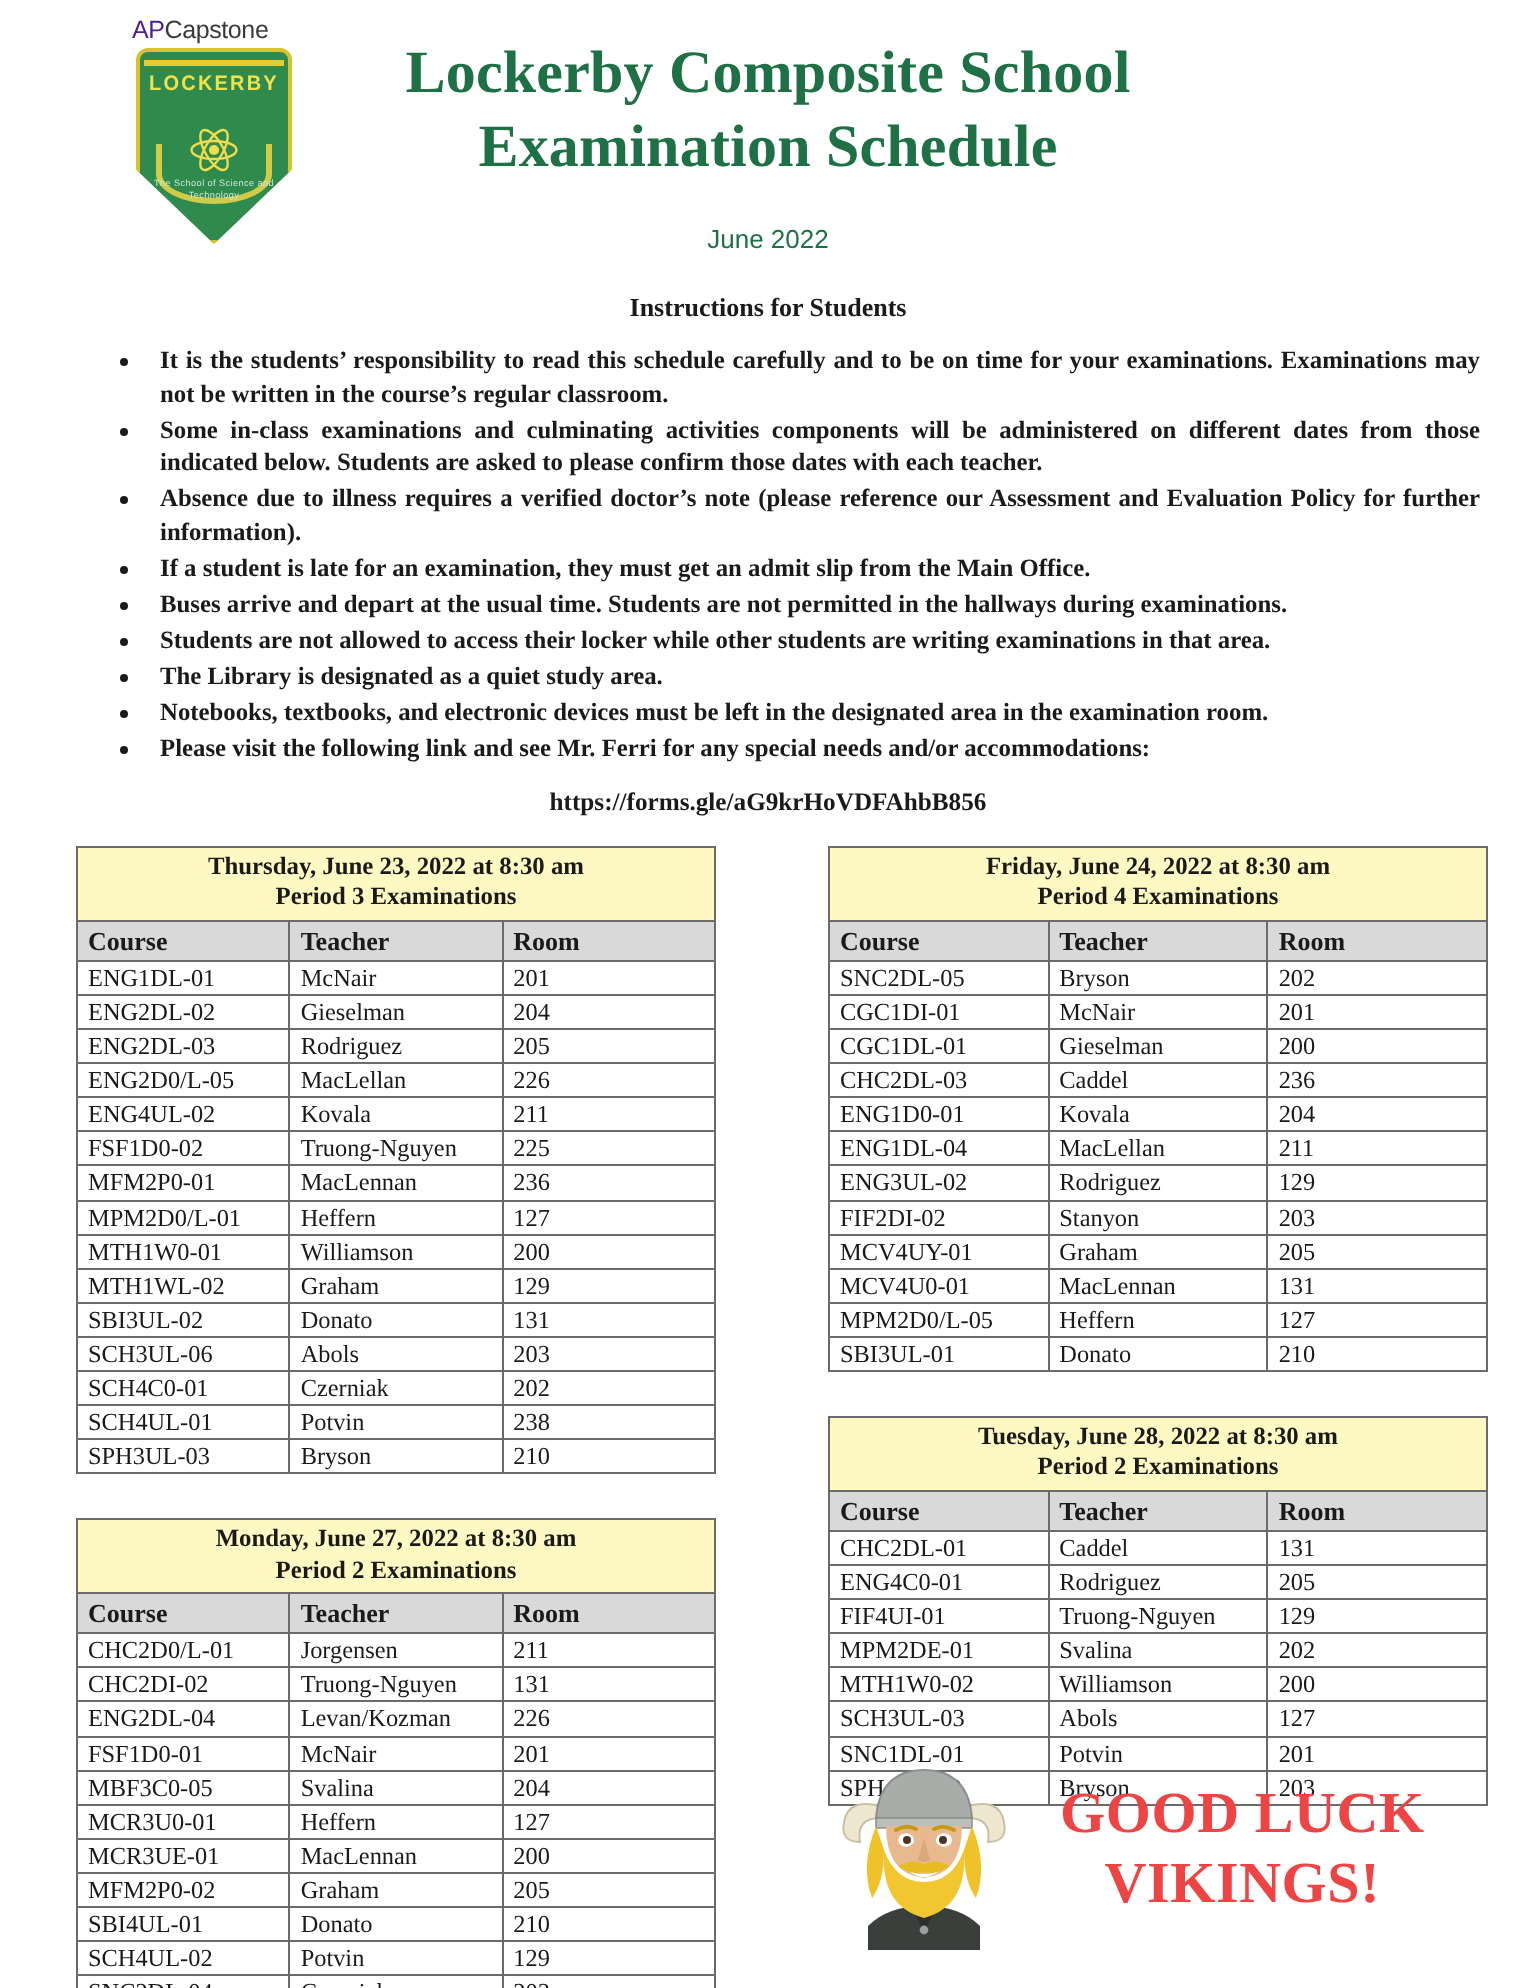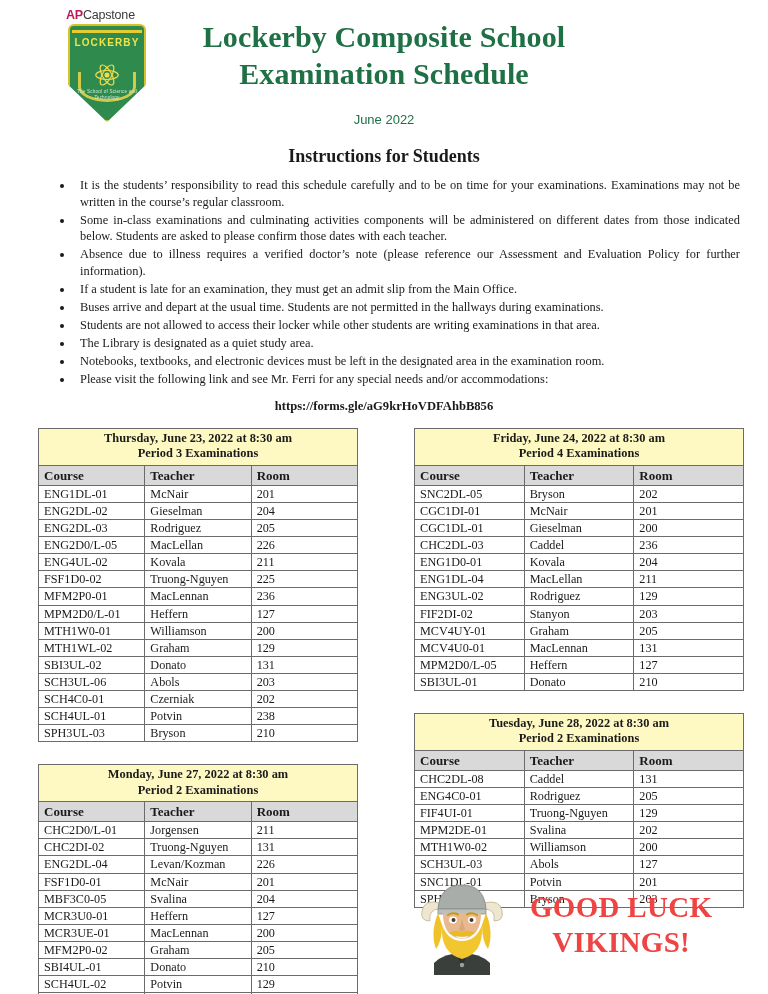--- a/index.html
+++ b/index.html
@@ -32,21 +32,21 @@
   }
   .apcap {
     position: absolute;
     left: 14px;
     top: 4px;
     font-family: "Liberation Sans", sans-serif;
     font-size: 12.5px;
     letter-spacing: -0.2px;
     white-space: nowrap;
   }
-  .apcap .ap { color: #be185d; font-weight: bold; }
+  .apcap .ap { color: #4c1d95; font-weight: normal; }
   .apcap .cap { color: #3a3a3a; }
   .crest {
     position: absolute;
     left: 16px;
     top: 20px;
     width: 78px;
     height: 98px;
   }
   .crest-shield {
     position: absolute;
@@ -122,34 +122,35 @@
     color: #1E7045;
     font-family: "Liberation Sans", sans-serif;
   }
 
   
   .instructions {
     margin: 6px 28px 0 28px;
   }
   .instr-heading {
     text-align: center;
-    font-size: 18px;
+    font-size: 13px;
     font-weight: bold;
     margin-bottom: 10px;
   }
   ul.instr-list {
     margin: 0;
     padding-left: 46px;
     font-size: 12.4px;
     line-height: 1.33;
   }
   ul.instr-list li {
     margin-bottom: 1.5px;
     padding-left: 6px;
     text-align: justify;
+    font-weight: bold;
   }
   ul.instr-list li::marker { font-size: 12px; }
   .link-line {
     margin-top: 12px;
     text-align: center;
     font-size: 12.6px;
     font-weight: bold;
   }
 
   
@@ -554,21 +555,21 @@
           </th>
         </tr>
         <tr class="colhead-row">
           <th class="c-course">Course</th>
           <th class="c-teacher">Teacher</th>
           <th class="c-room">Room</th>
         </tr>
       </thead>
       <tbody>
         <tr>
-            <td>CHC2DL-08</td>
+            <td>CHC2DL-01</td>
             <td>Caddel</td>
             <td>131</td>
           </tr>
         <tr>
             <td>ENG4C0-01</td>
             <td>Rodriguez</td>
             <td>205</td>
           </tr>
         <tr>
             <td>FIF4UI-01</td>

